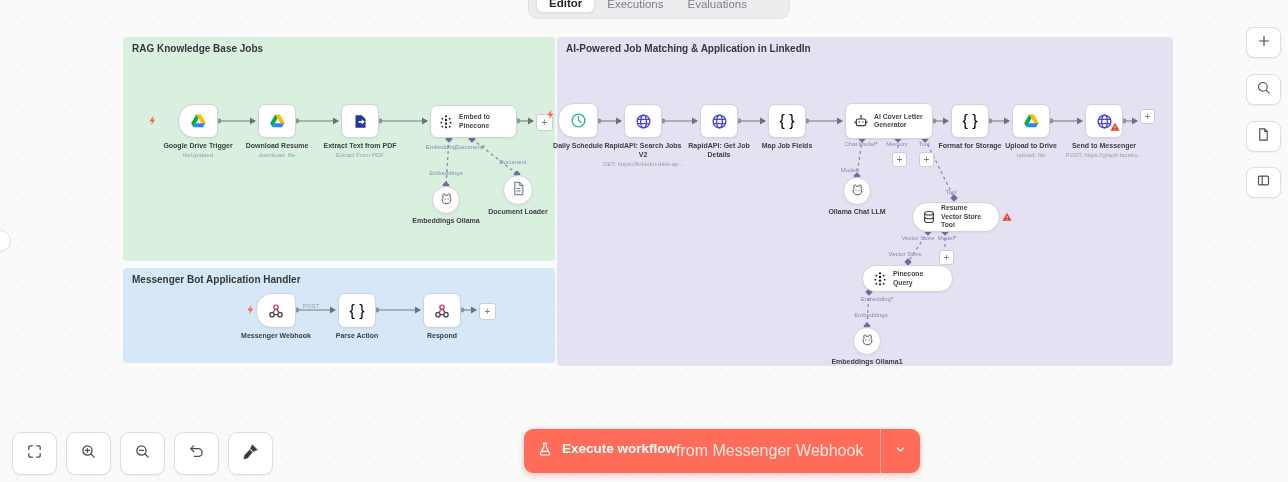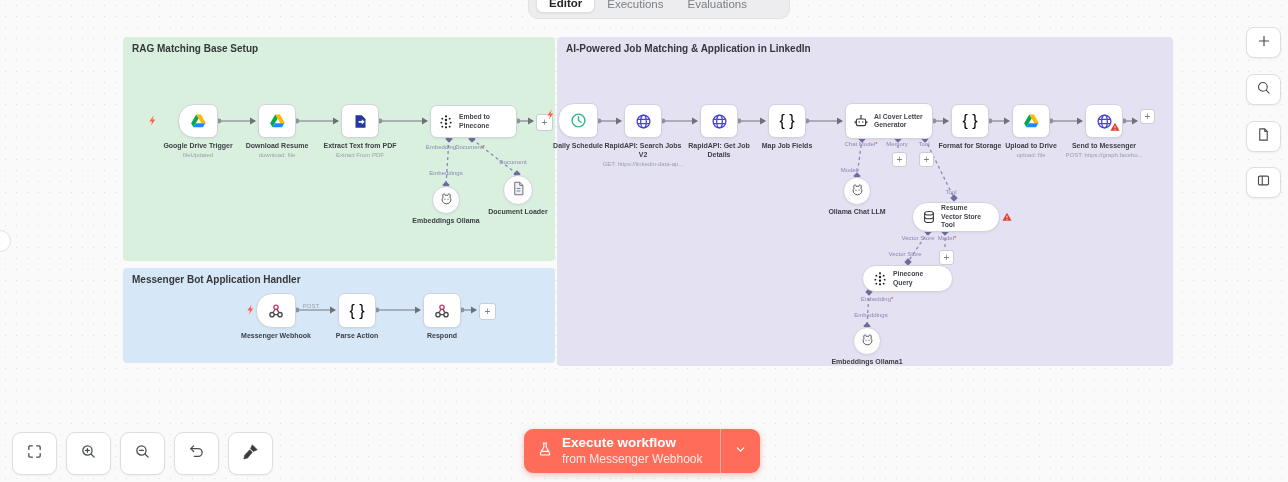--- a/index.html
+++ b/index.html
@@ -38,34 +38,34 @@
   .tab.active{background:#fff;border:1px solid #e0e0e3;border-radius:7px;color:#26272a;font-weight:600;
               box-shadow:0 1px 2px rgba(0,0,0,.06);}
   .tbtn{position:absolute;background:#fff;border:1px solid #dbdee3;display:flex;align-items:center;justify-content:center;
         cursor:pointer;box-shadow:0 1px 2px rgba(0,0,0,.05);z-index:10;box-sizing:border-box;}
   .tbtn svg{stroke:#4a4d52;}
   .side-btn{left:1246px;width:35px;height:31px;border-radius:8px;}
   .bot-btn{top:432px;width:45px;height:43px;border-radius:9px;}
   .exec{position:absolute;left:524px;top:429px;height:44px;display:flex;border-radius:9px;overflow:hidden;
         box-shadow:0 2px 6px rgba(226,84,63,.35);z-index:10;cursor:pointer;}
   .exec-main{display:flex;align-items:center;gap:9px;padding:0 17px 0 13px;}
-  .exec-text{display:flex;flex-direction:column;line-height:1.25;}
+  .exec-text{display:flex;flex-direction:row;line-height:1.25;}
   .exec-l1{font-size:13.5px;font-weight:700;color:#fff;}
-  .exec-l2{font-size:12px;color:#ffe9e5;}
+  .exec-l2{font-size:16px;color:#ffe9e5;}
   .exec-chev{width:39px;border-left:1px solid rgba(255,255,255,.4);display:flex;align-items:center;justify-content:center;}
   .edge-handle{position:absolute;left:-11px;top:230px;width:20px;height:20px;border-radius:50%;
                background:#fff;border:1px solid #e0e0e3;z-index:5;}
 </style>
 </head>
 <body>
 
 <div id="app">
   <div id="canvas">
       <div class="sticky" style="left: 123px; top: 37px; width: 432px; height: 224px; background: rgb(218, 240, 223);">
-        <div class="stitle">RAG Matching Base Setup</div>
+        <div class="stitle">RAG Knowledge Base Jobs</div>
       </div>
       <div class="sticky" style="left: 123px; top: 268px; width: 432px; height: 95px; background: rgb(214, 232, 247);">
         <div class="stitle">Messenger Bot Application Handler</div>
       </div>
       <div class="sticky" style="left: 557px; top: 37px; width: 616px; height: 329px; background: rgb(228, 225, 243);">
         <div class="stitle">AI-Powered Job Matching &amp; Application in LinkedIn</div>
       </div>
       <svg width="1288" height="482" id="wires">
         <line x1="218" y1="121" x2="255" y2="121" stroke="#9a9da3" stroke-width="1.6"></line>
         <circle cx="219" cy="121" r="2.4" fill="#8f9298"></circle>

